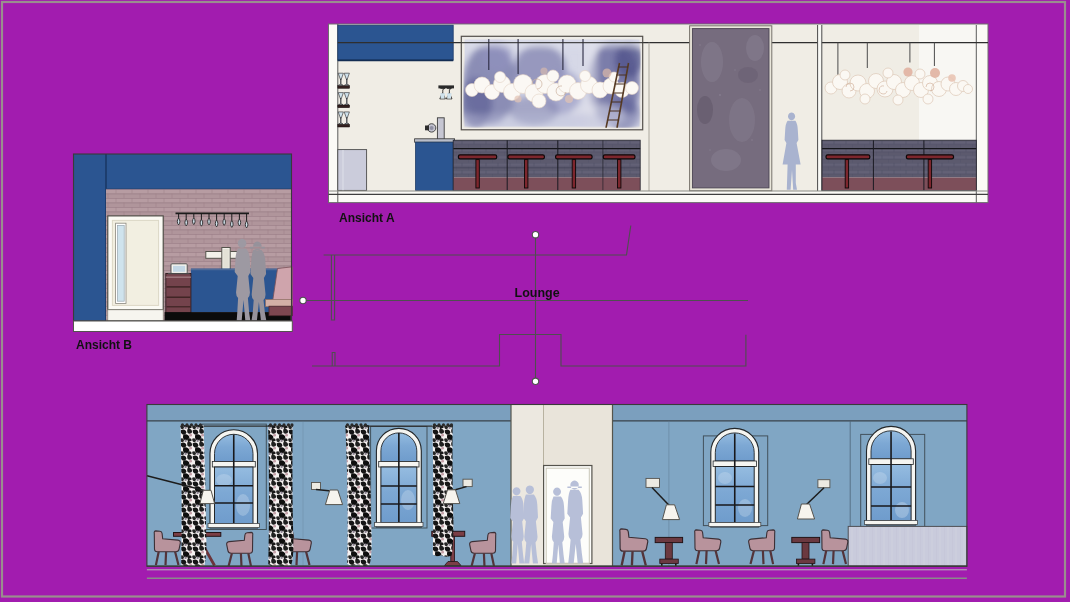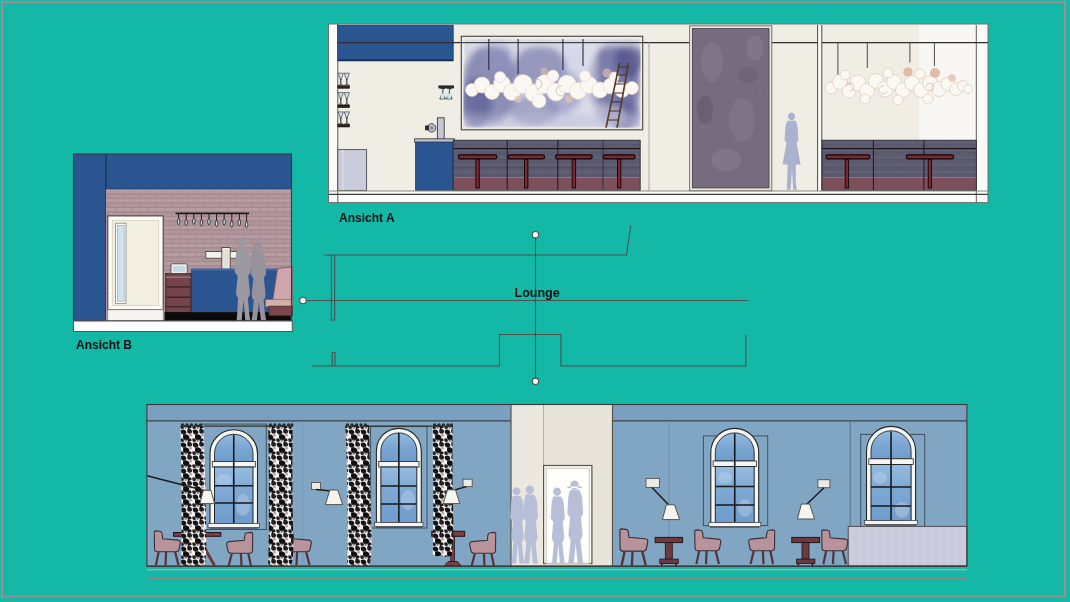--- a/index.html
+++ b/index.html
@@ -1,14 +1,14 @@
 <!DOCTYPE html>
 <html><head><meta charset="utf-8"><title>Lounge</title><style>
 html,body{margin:0;padding:0;background:#fff;}
-#page{position:relative;width:1070px;height:602px;background:#14b8a6;overflow:hidden;font-family:"Liberation Sans",sans-serif;}
+#page{position:relative;width:1070px;height:602px;background:#a21caf;overflow:hidden;font-family:"Liberation Sans",sans-serif;}
 </style></head>
 <body>
 <div id="page">
 <svg width="1070" height="602" viewBox="0 0 1070 602">
 <defs>
 <linearGradient id="wg" x1="0" y1="0" x2="0" y2="1">
  <stop offset="0" stop-color="#95bce0"></stop>
           <stop offset="0.45" stop-color="#7da8d4"></stop>
           <stop offset="1" stop-color="#6f9ccc"></stop>
 </linearGradient>

